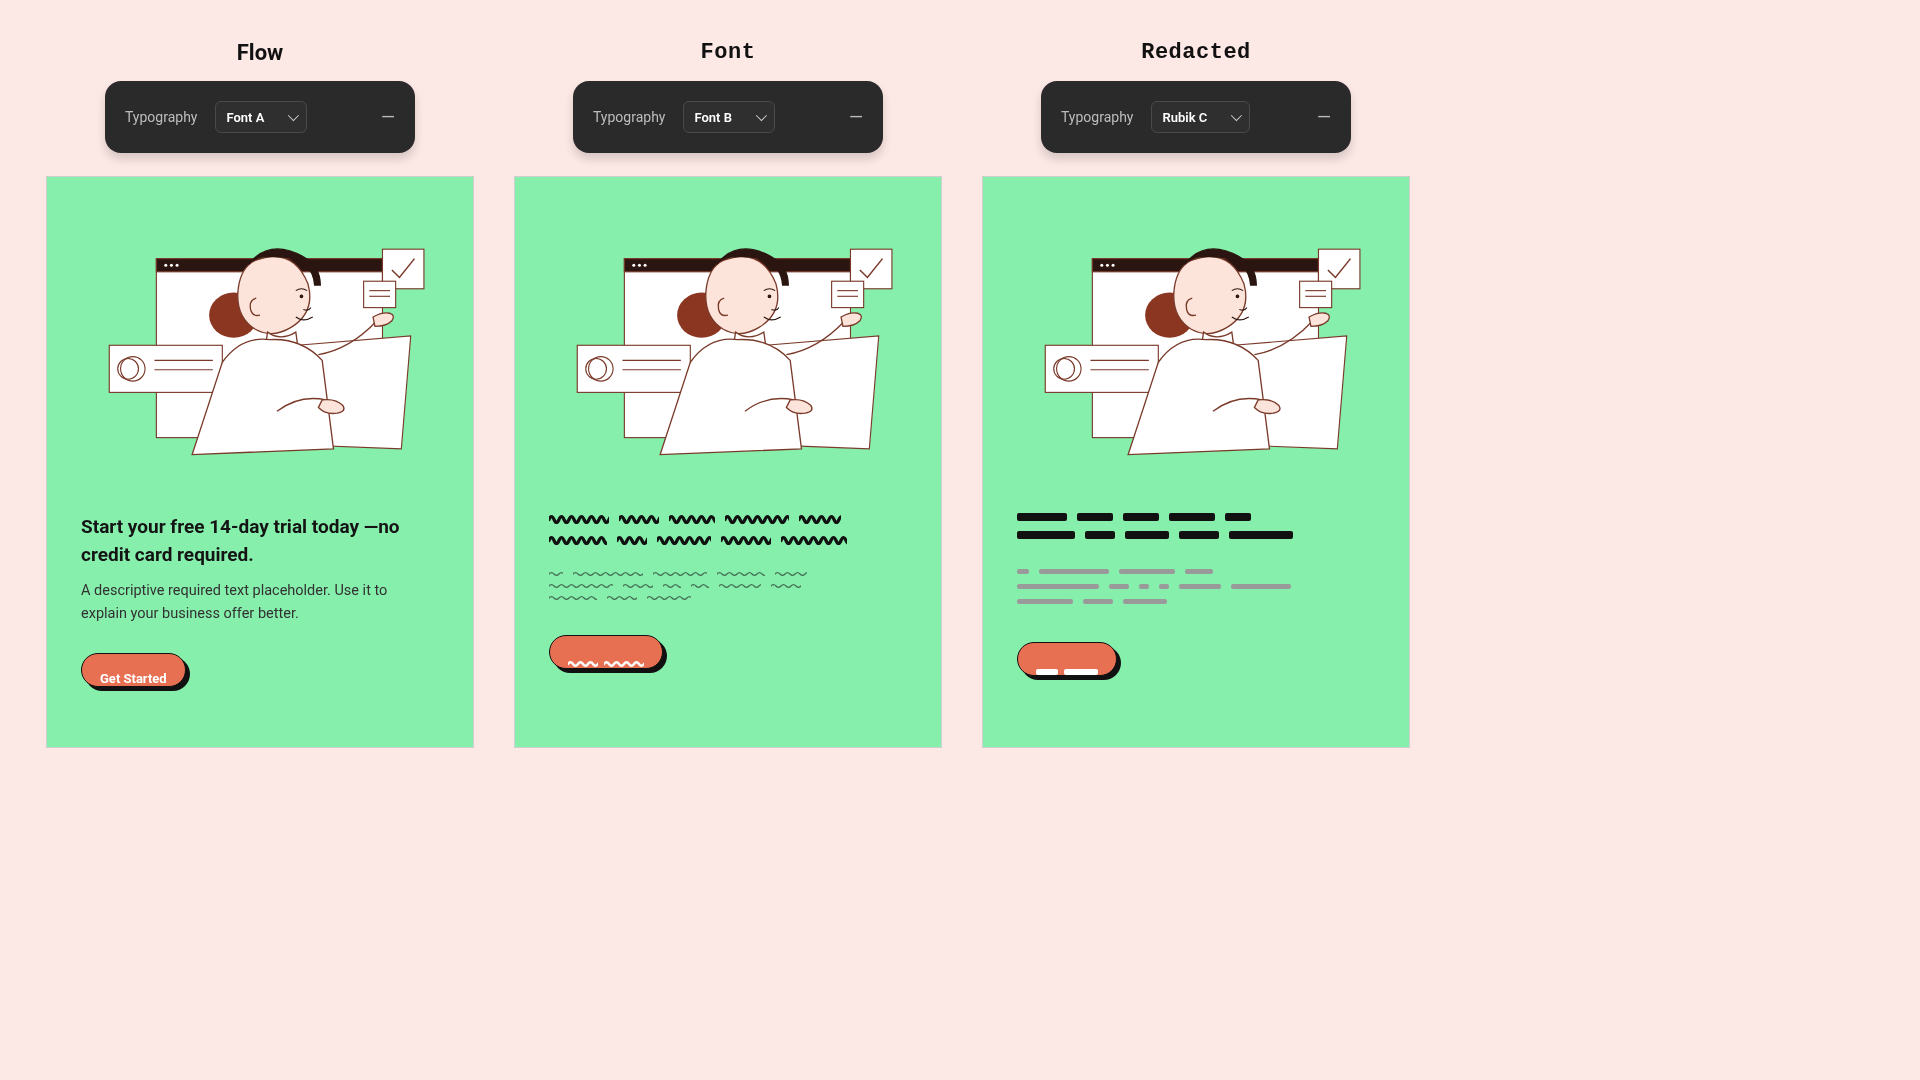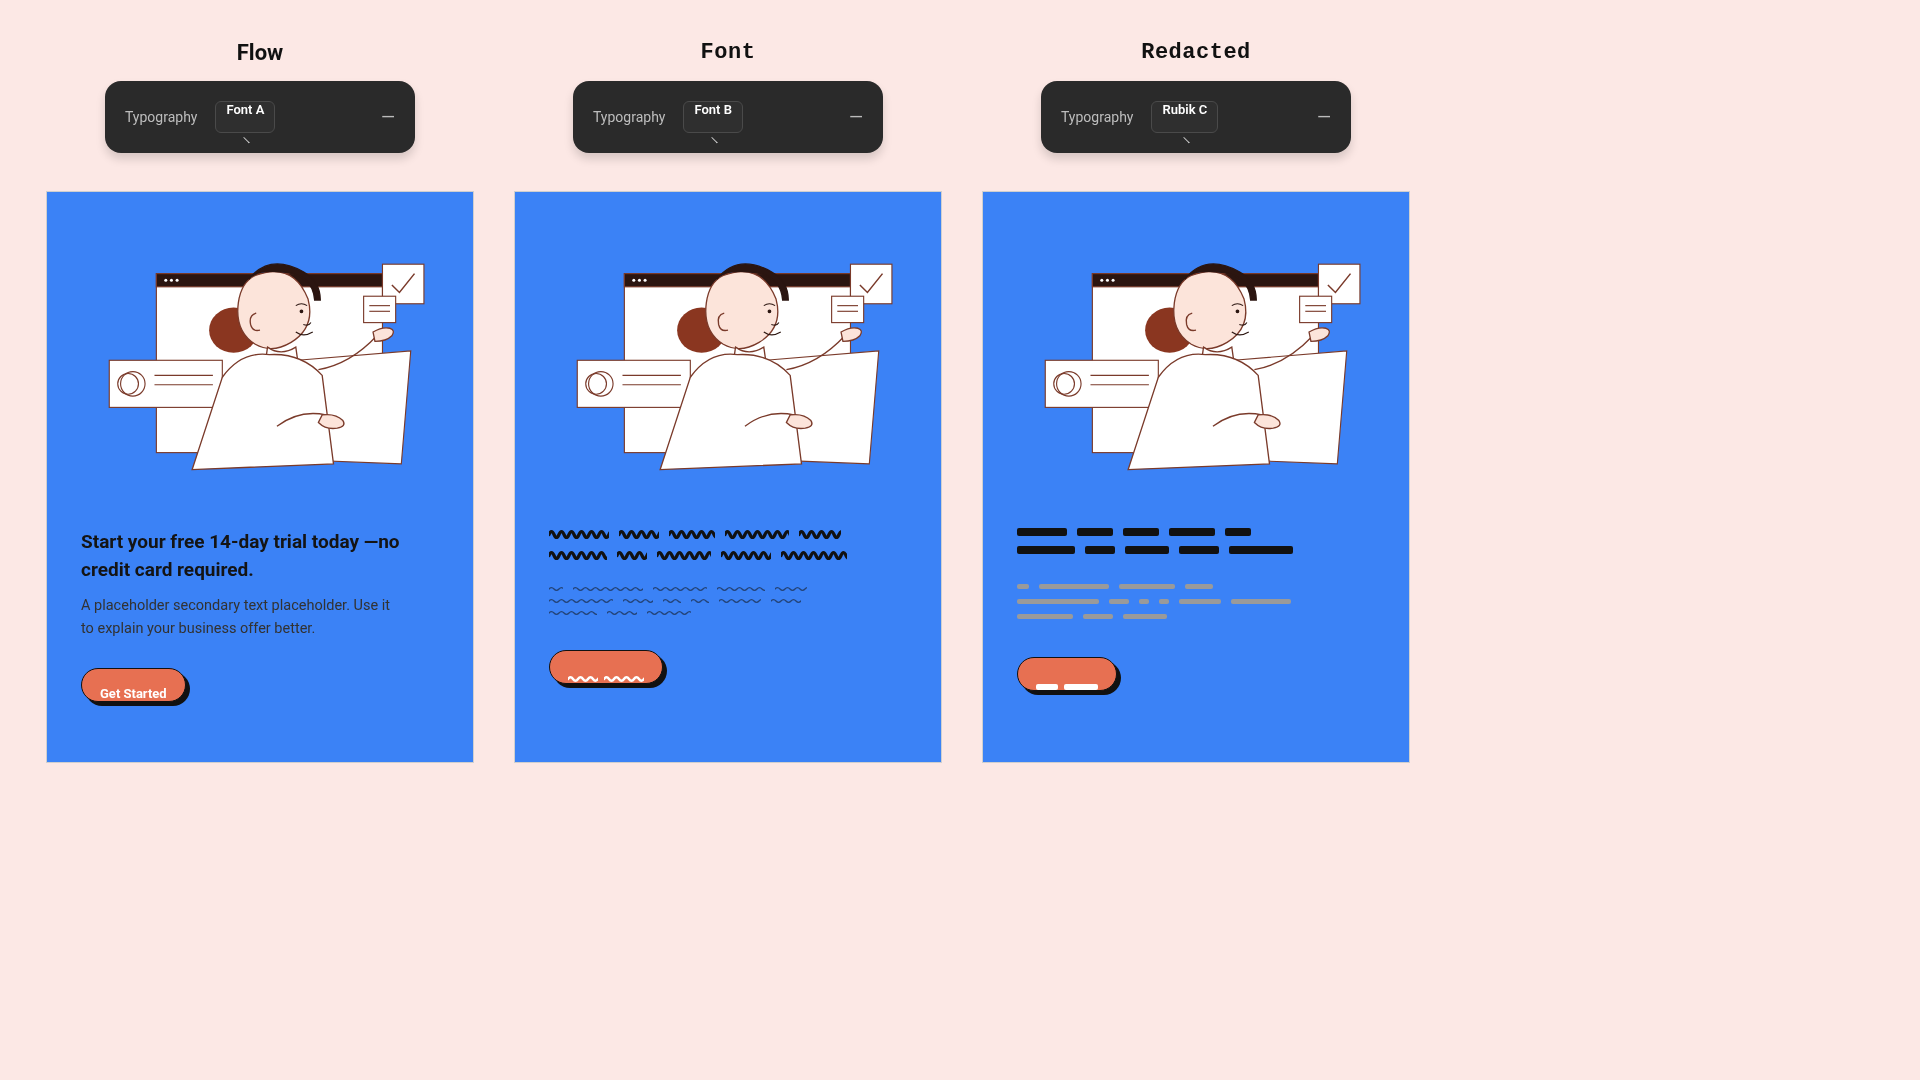--- a/index.html
+++ b/index.html
@@ -34,58 +34,57 @@
   .toolbar {
     background: #2a2a2a;
     border-radius: 16px;
     height: 72px;
     width: 310px;
     display: flex;
     align-items: center;
     padding: 0 20px;
     gap: 18px;
     box-shadow: 0 6px 10px rgba(0,0,0,0.15);
-    margin-bottom: 38px;
+    margin-bottom: 23px;
   }
   .toolbar .label {
     color: #bdbdbd;
     font-size: 14px;
   }
   .toolbar .select {
     background: #2f2f2f;
     border: 1px solid #4a4a4a;
     border-radius: 6px;
     height: 32px;
     padding: 0 10px;
     display: flex;
     align-items: center;
     gap: 24px;
     color: #fff;
     font-size: 13px;
     font-weight: 600;
     cursor: pointer;
-    flex-direction: column;
   }
   .toolbar .select .chev {
     width: 8px; height: 8px;
     border-right: 1.5px solid #ccc;
     border-bottom: 1.5px solid #ccc;
     transform: rotate(45deg) translateY(-2px);
   }
   .toolbar .minus {
     margin-left: auto;
     color: #bbb;
     font-size: 18px;
     cursor: pointer;
     line-height: 1;
   }
 
   
   .card {
-    background: #3b82f6;
+    background: #86efac;
     border: 1px solid #cfcfcf;
     width: 428px;
     height: 572px;
     padding: 28px 34px 30px 34px;
     display: flex;
     flex-direction: column;
   }
   .illus-wrap {
     height: 260px;
     display: flex;
@@ -245,21 +244,21 @@
             <path d="M252 120 q34 -6 62 -36" fill="none"></path>
             <path d="M310 80 q10 -6 18 -4 q6 2 2 8 q-6 6 -18 6 z"></path>
 
             <path d="M208 180 q24 -18 52 -12" fill="none"></path>
             <path d="M256 168 q14 -2 22 6 q4 6 -6 8 q-12 2 -20 -6 z"></path>
           </g>
         </svg>
       </div>
 
       <div class="heading">Start your free 14-day trial today —no credit card required.</div>
-      <div class="subtext">A placeholder secondary text placeholder. Use it to explain your business offer better.</div>
+      <div class="subtext">A descriptive required text placeholder. Use it to explain your business offer better.</div>
       <div class="cta">
         <div class="shadow"></div>
         <div class="btn">
           <span>Get Started</span>
         </div>
       </div>
     </div>
   </div>
 
   <div class="col">

